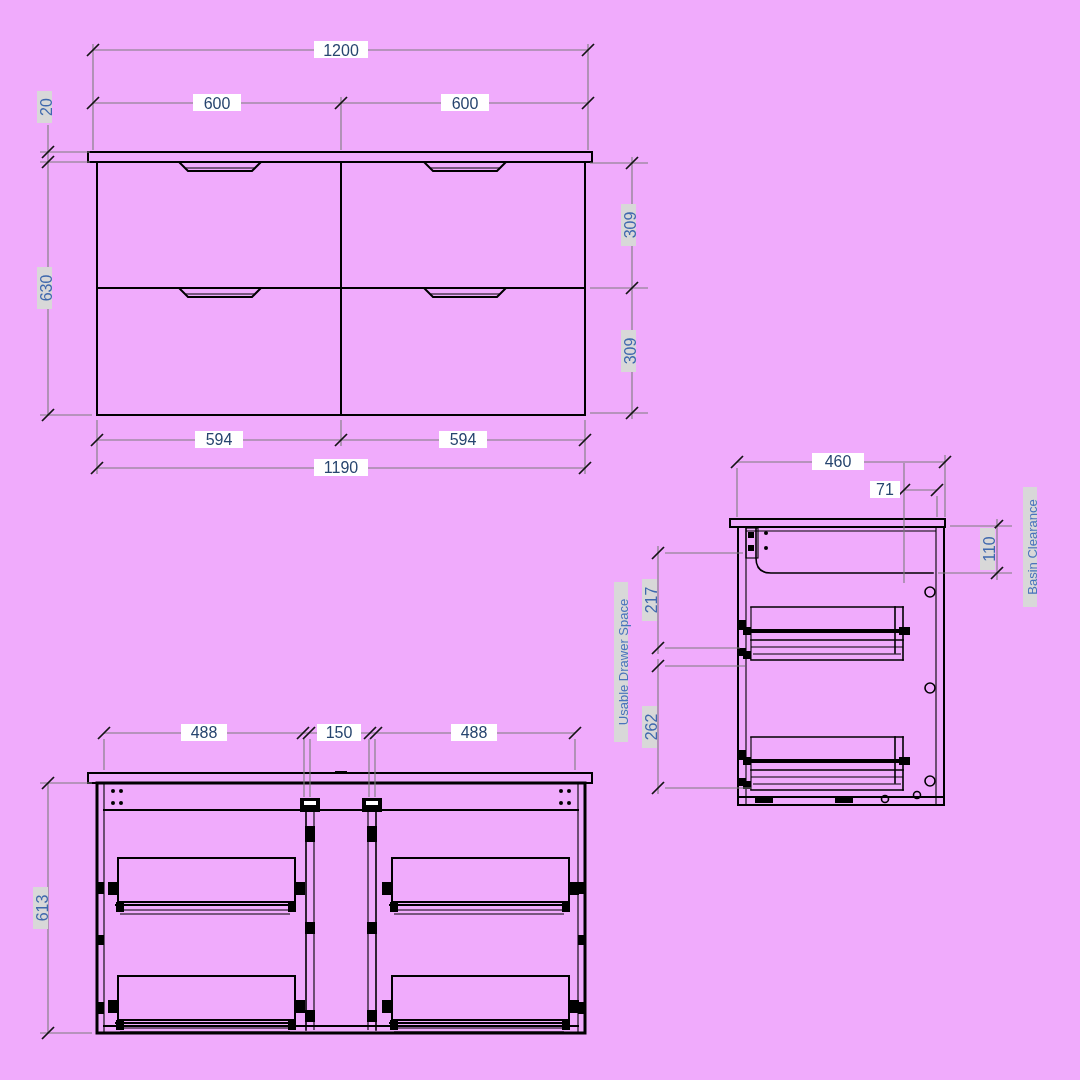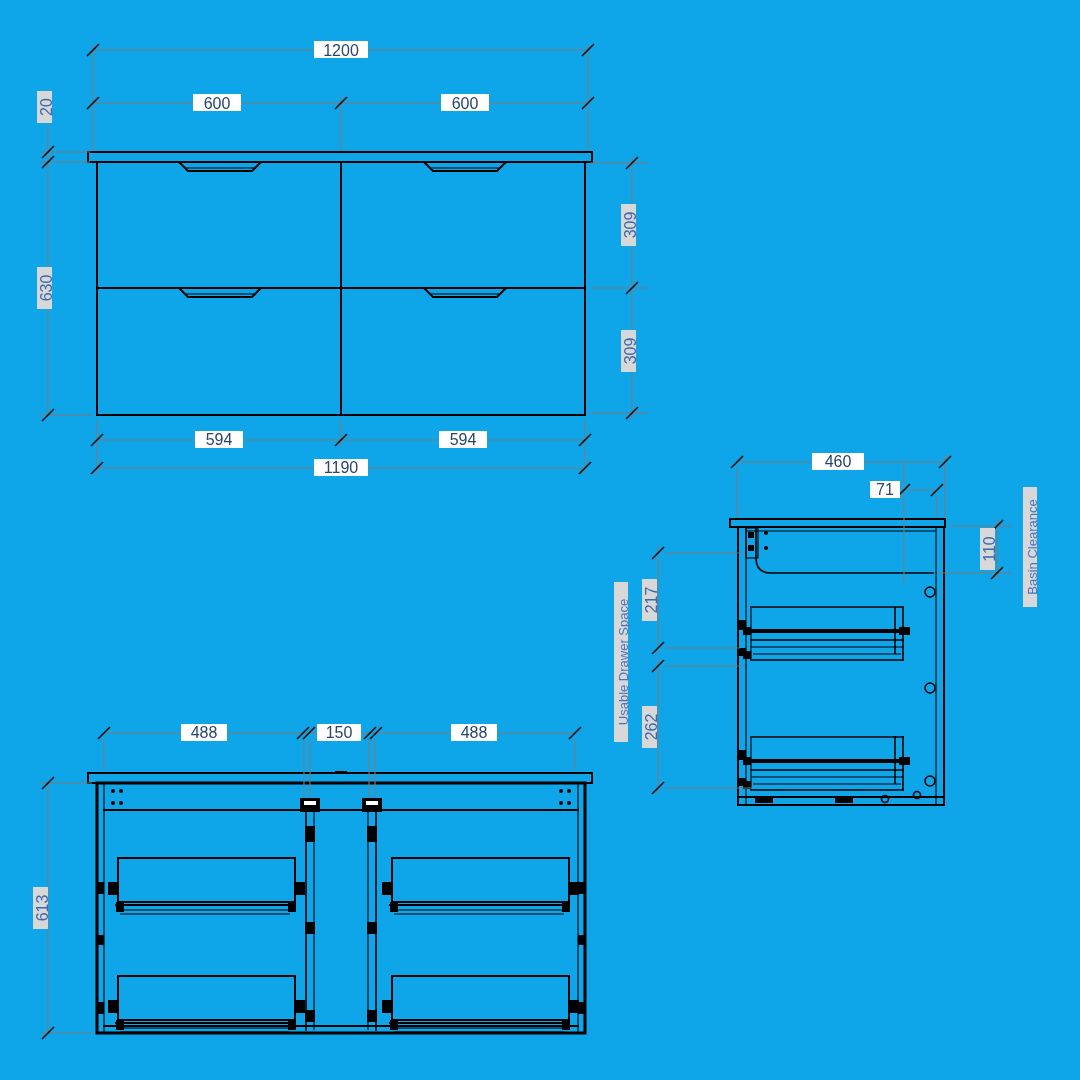--- a/index.html
+++ b/index.html
@@ -1,16 +1,16 @@
 <!DOCTYPE html>
 <html><head>
 <meta charset="utf-8">
 <style>
   html,body{margin:0;padding:0;background:#ffffff;}
-  .stage{width:1080px;height:1080px;background:#0ea5e9;position:relative;overflow:hidden;}
+  .stage{width:1080px;height:1080px;background:#f0abfc;position:relative;overflow:hidden;}
   svg{display:block;}
   .ln{stroke:#000;stroke-width:1.6;fill:none;stroke-linecap:square;}
   .ln2{stroke:#000;stroke-width:2;fill:none;stroke-linecap:square;}
   .ln3{stroke:#000;stroke-width:3;fill:none;}
   .thin{stroke:#000;stroke-width:1.1;fill:none;}
   .dim{stroke:#7d7d7d;stroke-width:1.1;fill:none;}
   .tick{stroke:#141414;stroke-width:1.7;}
   .blk{fill:#000;stroke:none;}
   .whitebg{fill:#ffffff;stroke:none;}
   .graybg{fill:#d8d8d8;stroke:none;}

